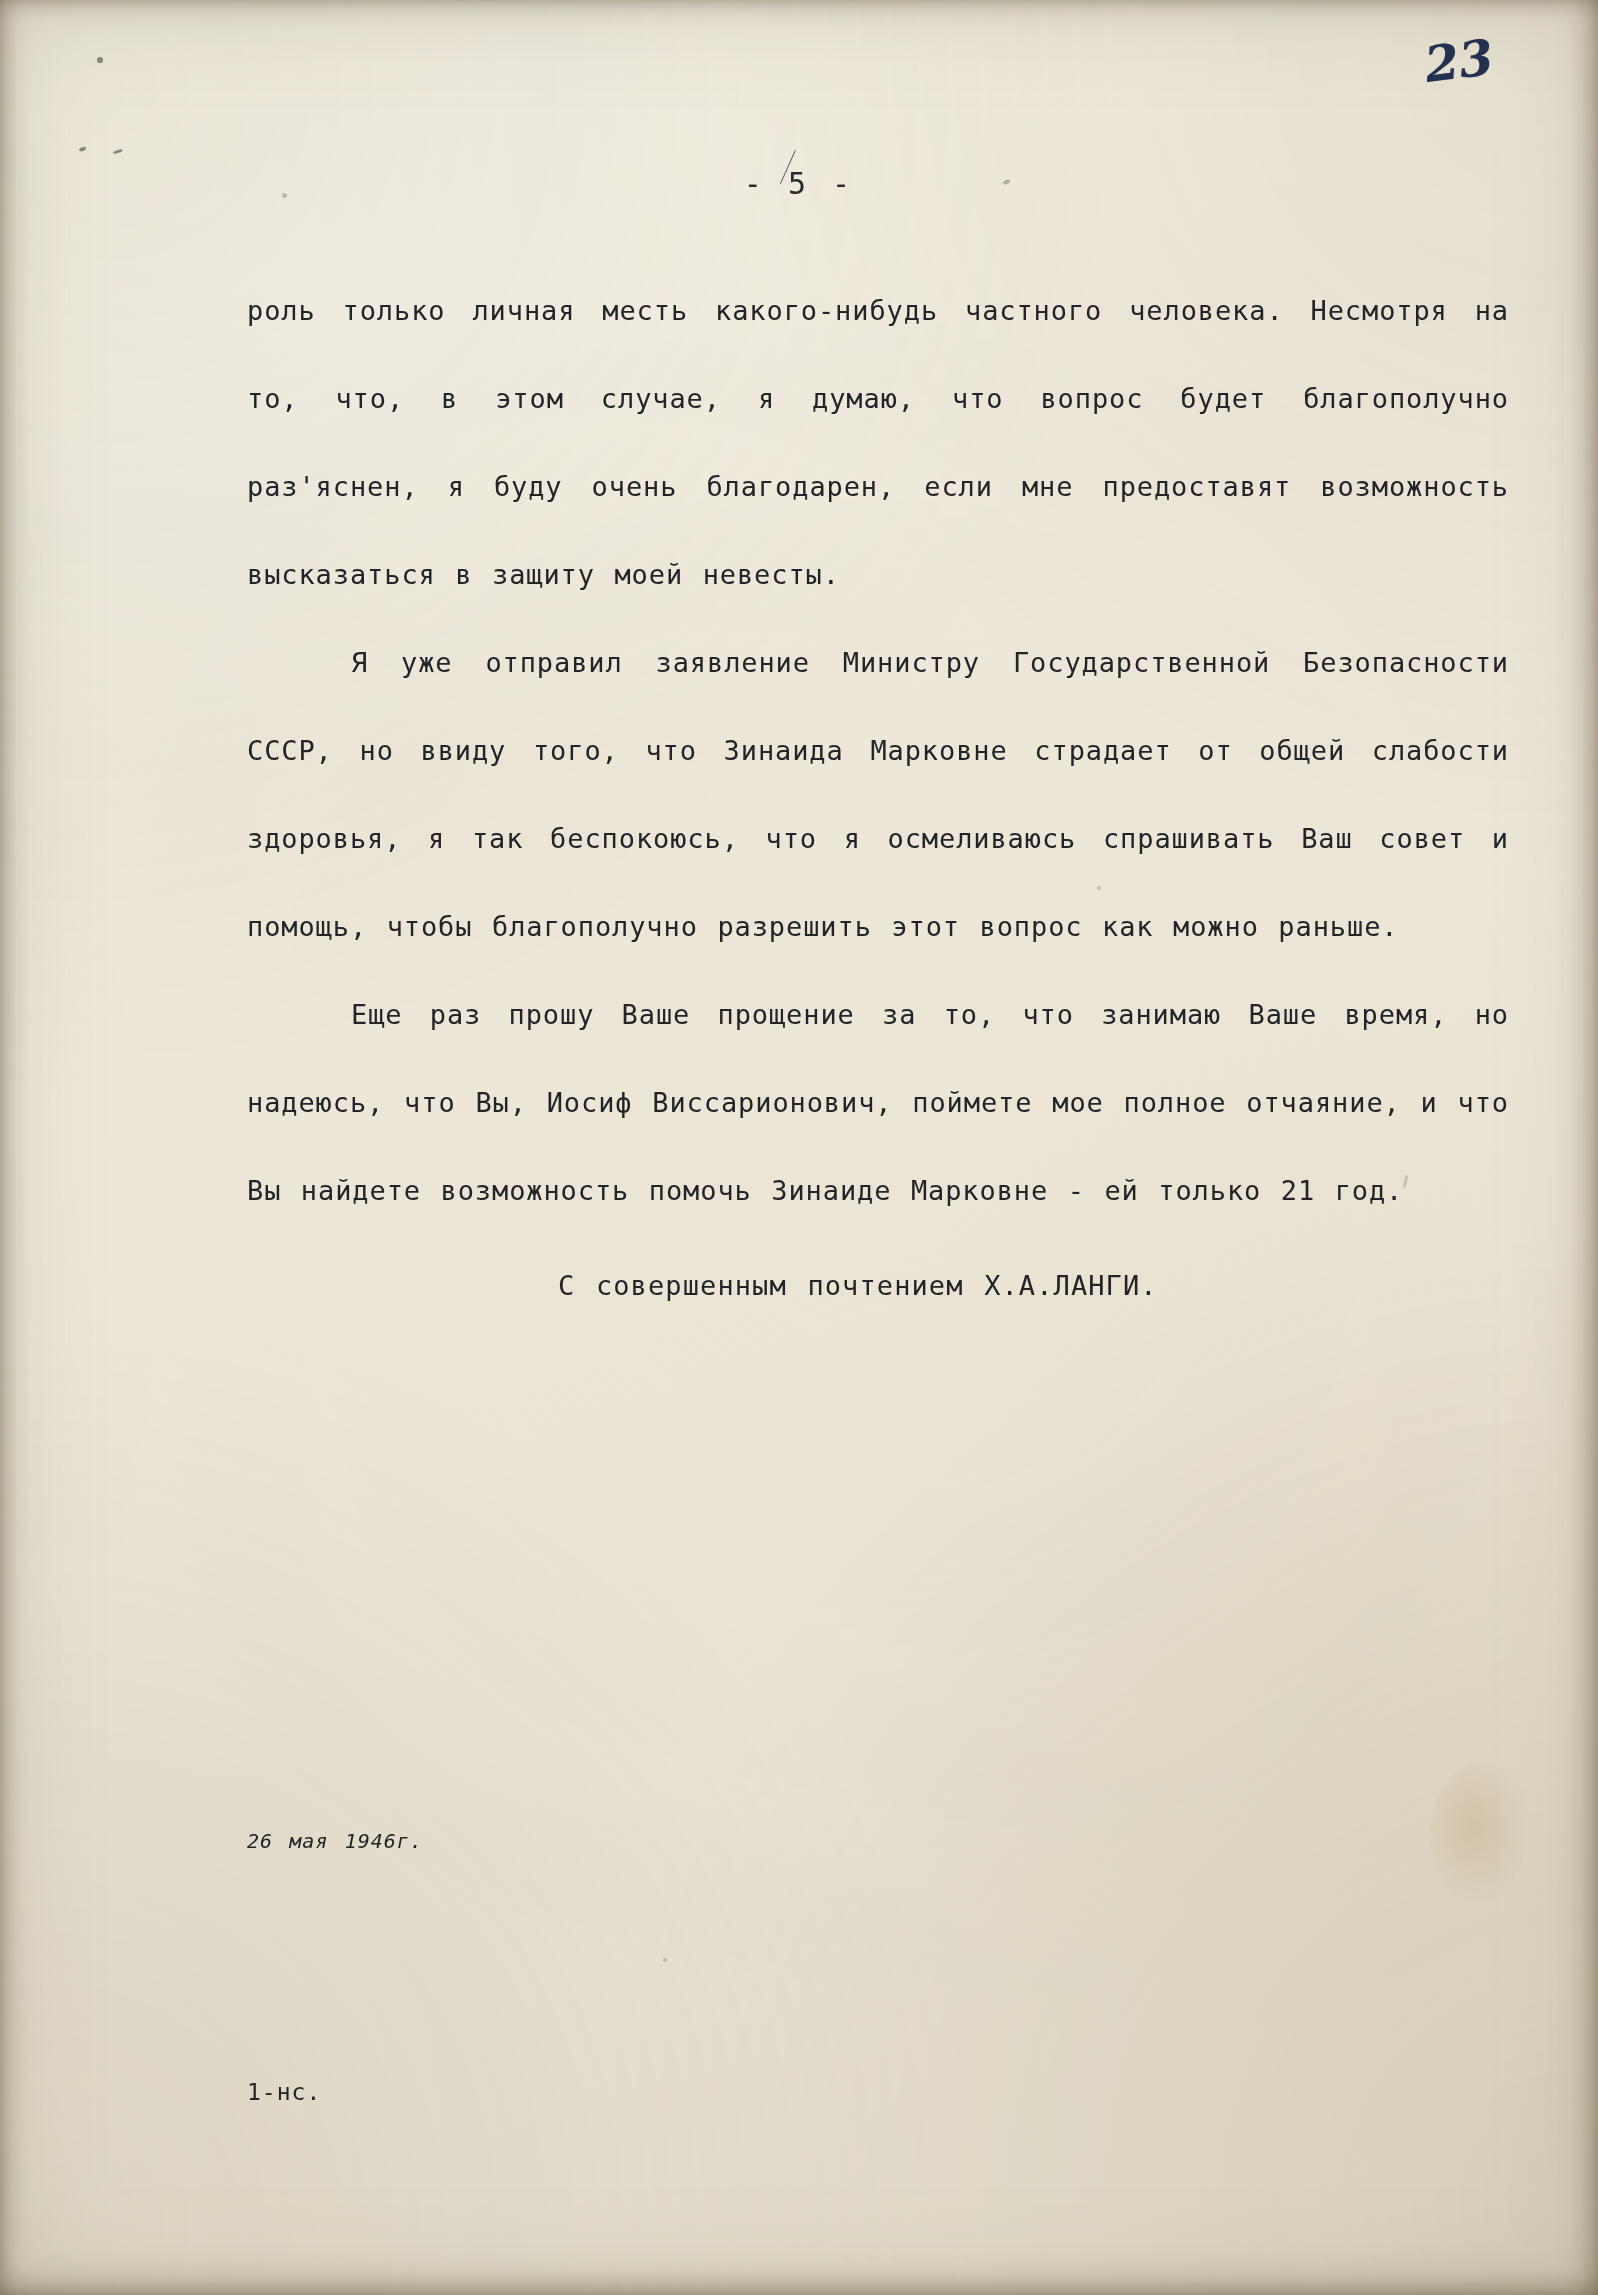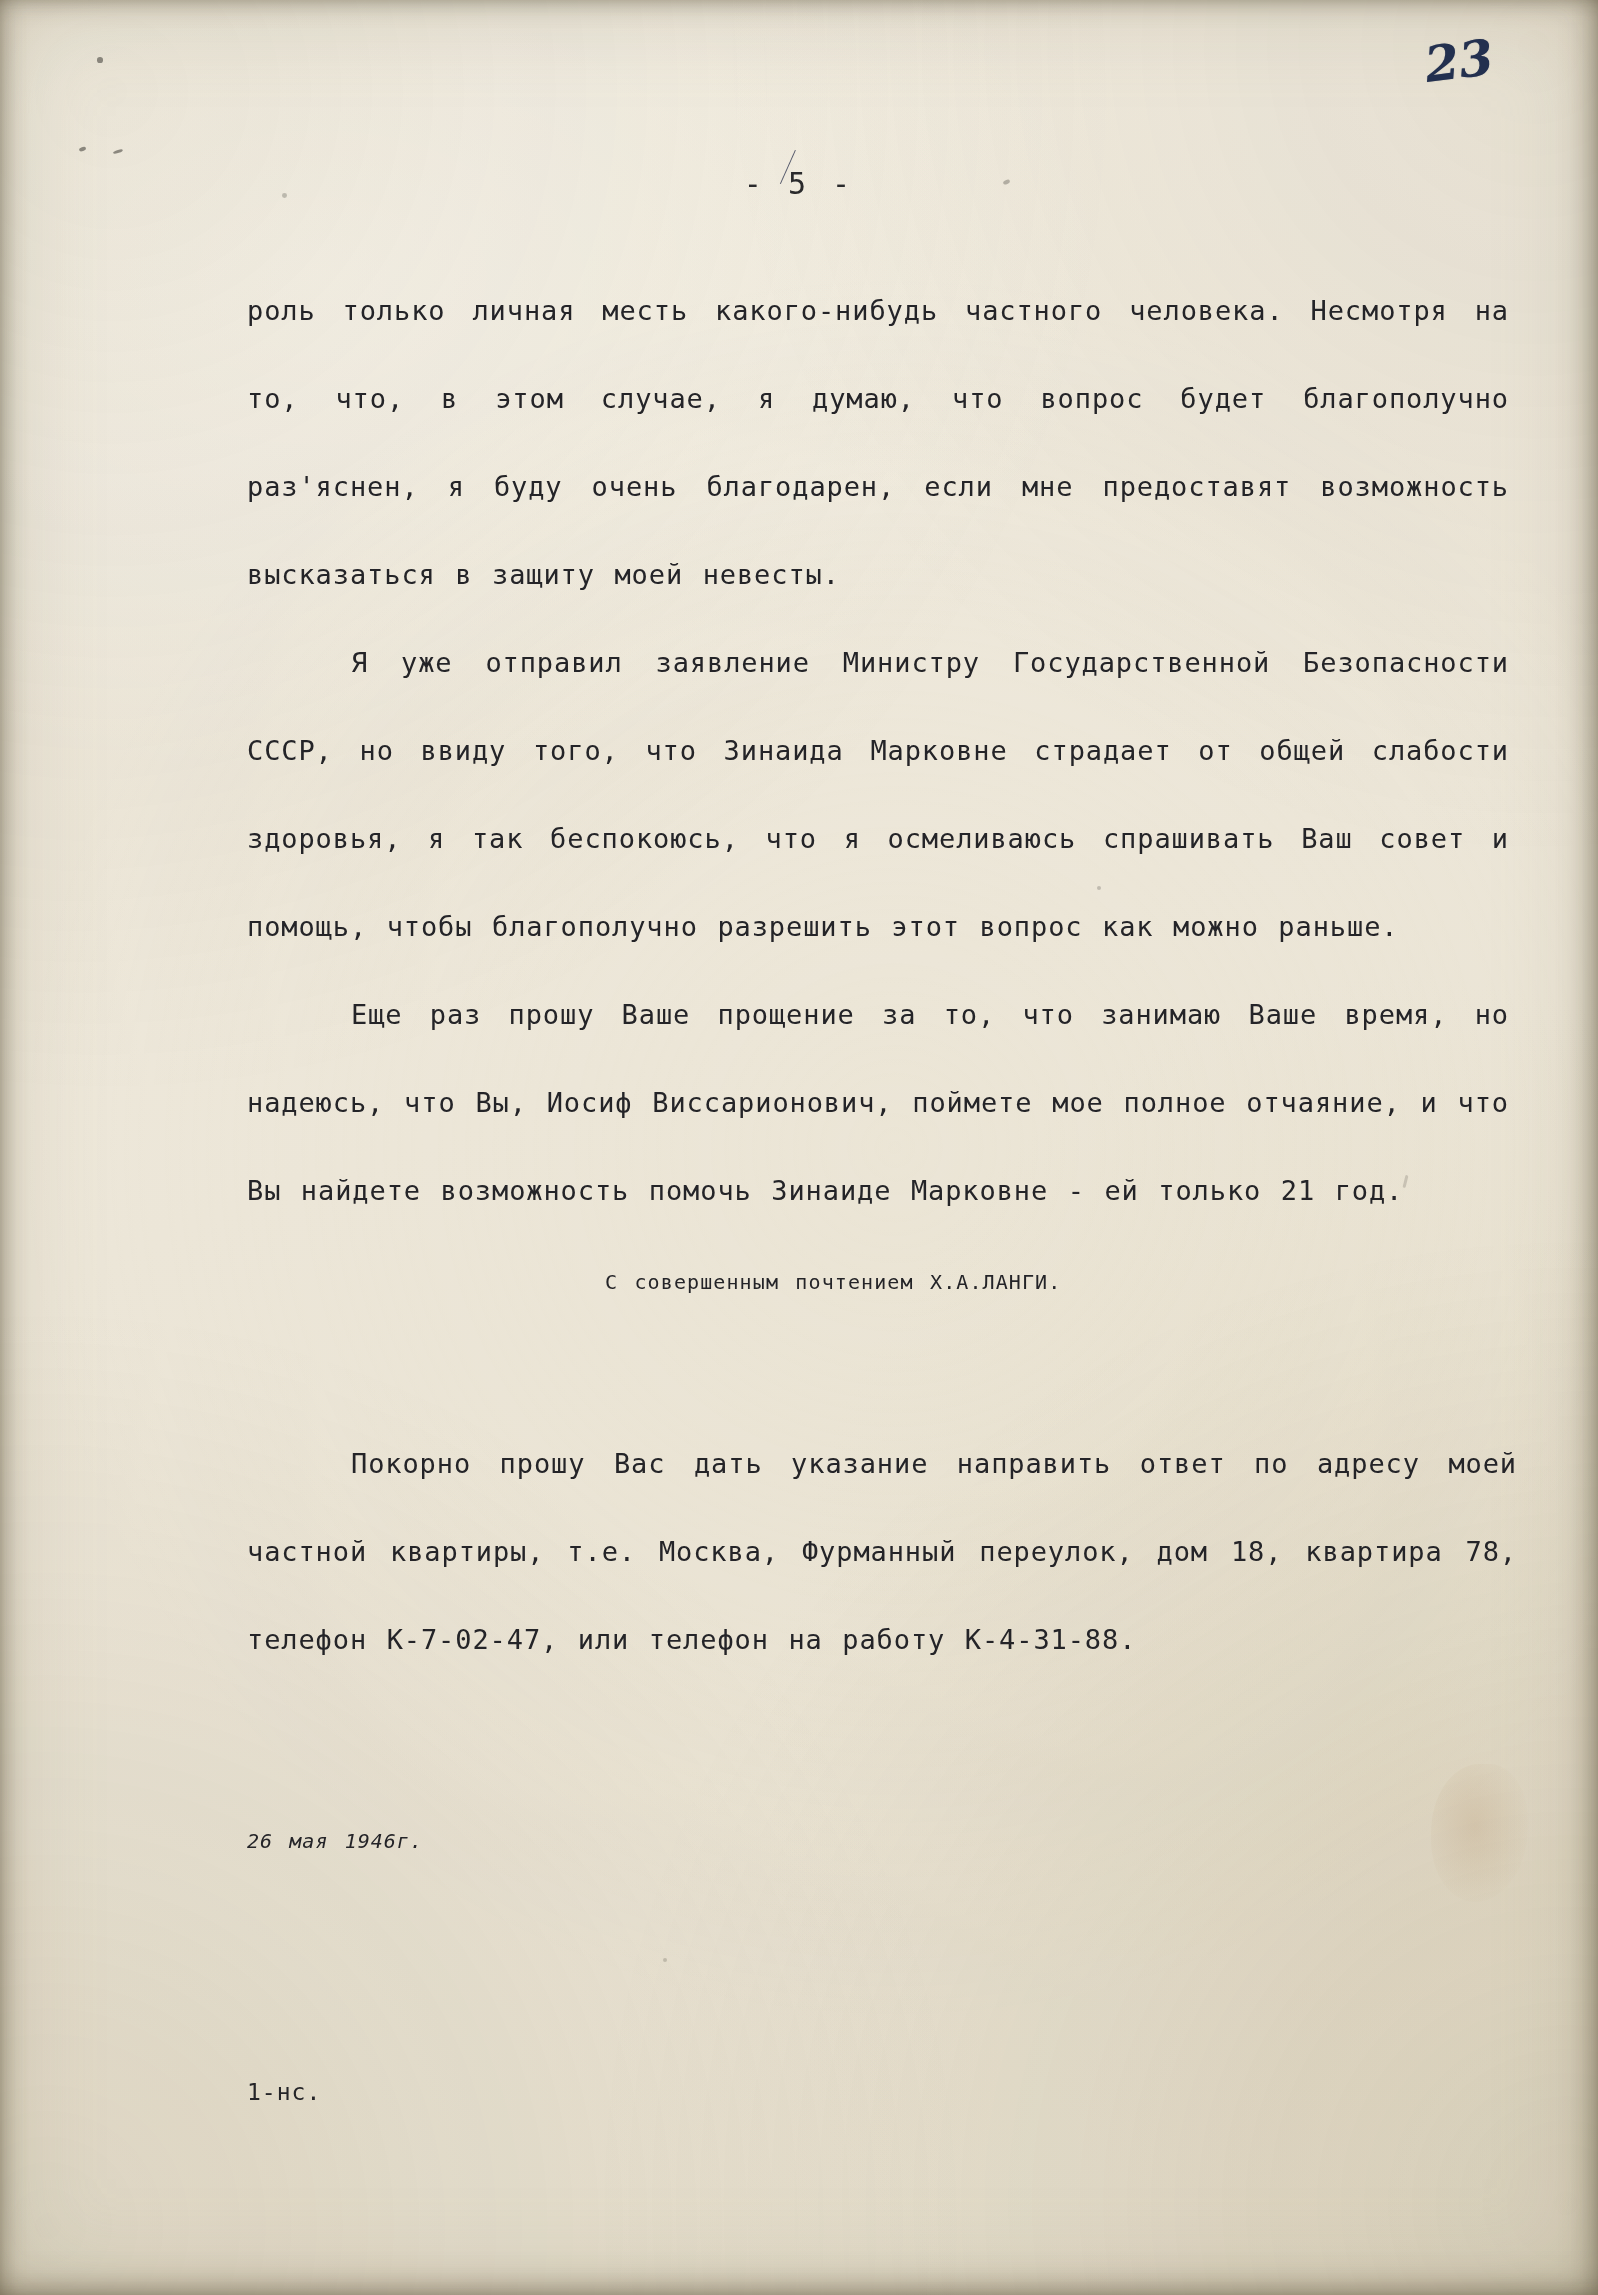--- a/index.html
+++ b/index.html
@@ -117,25 +117,24 @@
     text-justify: inter-word;
     color: #242428;
     white-space: pre-wrap;
   }
   p.para.indent { text-indent: 104px; }
 
   .closing {
     position: absolute;
     left: 558px;
     top: 1270px;
-    font-size: 20px;
+    font-size: 27px;
     letter-spacing: 1.1px;
     word-spacing: 3.2px;
     color: #242428;
-    margin-left: 47px;
   }
 
   .postscript {
     position: absolute;
     left: 247px;
     top: 1420px;
     width: 1270px;
   }
 
   .date {
@@ -197,23 +196,20 @@
   </div>
 
   <div class="body typed">
     <p class="para">роль только личная месть какого-нибудь частного человека. Несмотря на то, что, в этом случае, я думаю, что вопрос будет благополучно раз'яснен, я буду очень благодарен, если мне предоставят возможность высказаться в защиту моей невесты.</p>
     <p class="para indent">Я уже отправил заявление Министру Государственной Безопасности СССР, но ввиду того, что Зинаида Марковне страдает от общей слабости здоровья, я так беспокоюсь, что я осмеливаюсь спрашивать Ваш совет и помощь, чтобы благополучно разрешить этот вопрос как можно раньше.</p>
     <p class="para indent">Еще раз прошу Ваше прощение за то, что занимаю Ваше время, но надеюсь, что Вы, Иосиф Виссарионович, поймете мое полное отчаяние, и что Вы найдете возможность помочь Зинаиде Марковне - ей только 21 год.</p>
   </div>
 
   <div class="closing typed">С совершенным почтением Х.А.ЛАНГИ.</div>
 
-  <div class="postscript typed">
-    <p class="para indent">Покорно прошу Вас дать указание направить ответ по адресу моей частной квартиры, т.е. Москва, Фурманный переулок, дом 18, квартира 78, телефон К-7-02-47, или телефон на работу К-4-31-88.</p>
-  </div>
 
   <div class="date typed">26 мая 1946г.</div>
 
   <div class="typist typed">1-нс.</div>
 
   <div class="edge-shadow"></div>
 </div>
 
 
 </body></html>

